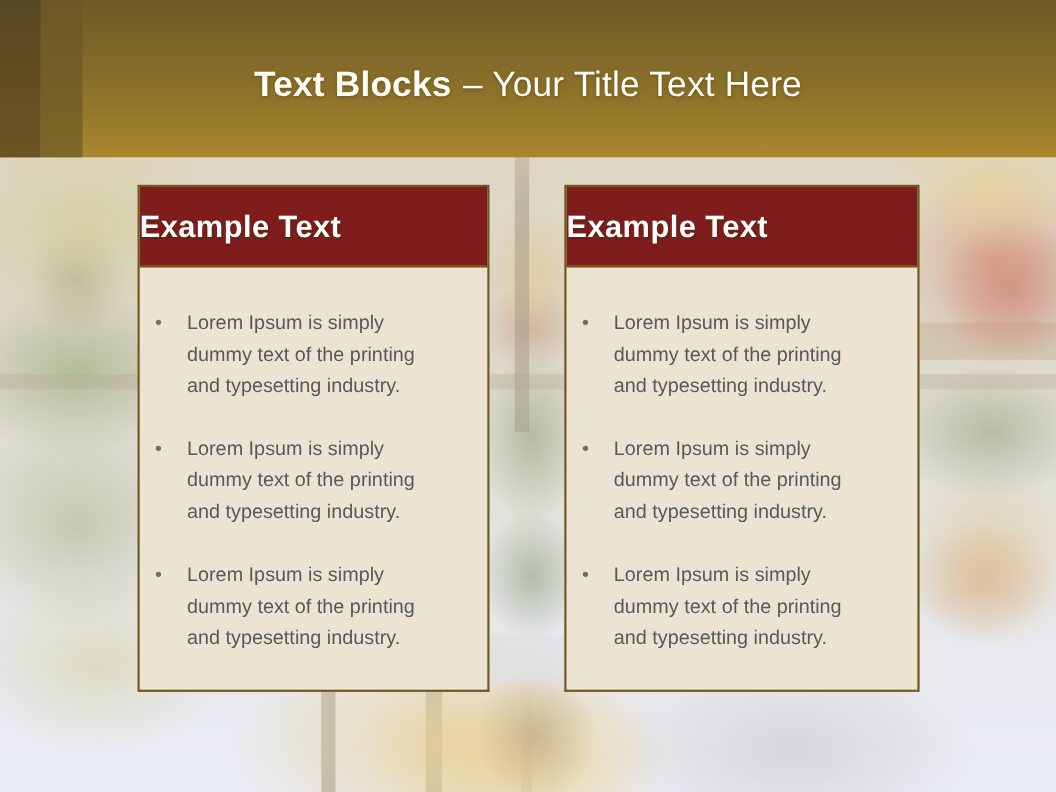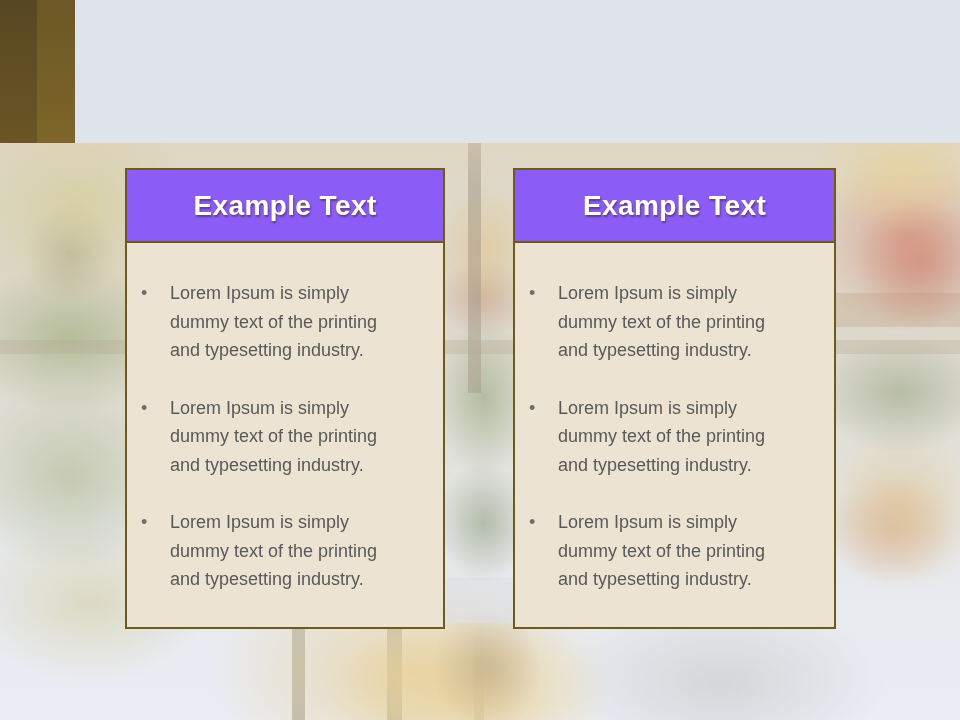--- a/index.html
+++ b/index.html
@@ -78,22 +78,22 @@
   .title .t-rest{font-weight:400;margin-left:0.33em;}
 
   
   .card{
     position:absolute;top:168px;height:461px;box-sizing:border-box;
     border:2px solid #6f5a1d;background:#ece3d3;
   }
   .card.c1{left:125px;width:320px;}
   .card.c2{left:513px;width:323px;}
   .card-header{
-    height:71px;background:#8b5cf6;border-bottom:2px solid #6f5a1d;
-    display:flex;align-items:center;justify-content:center;
+    height:71px;background:#7f1d1d;border-bottom:2px solid #6f5a1d;
+    display:flex;align-items:center;
   }
   .card-header .hdr-text{
     font-size:28px;font-weight:700;color:#ffffff;letter-spacing:0.4px;
     text-shadow:1px 2px 2px rgba(60,45,10,0.55);
   }
   .card-body{padding:36px 10px 0 14px;}
   ul.bullets{list-style:none;margin:0;padding:0;}
   ul.bullets li{
     position:relative;padding-left:29px;margin:0 0 29px 0;
     font-size:18px;line-height:28.5px;color:#595959;
@@ -104,20 +104,23 @@
   }
   .bullet-text{white-space:pre-line;}
 </style>
 </head>
 <body>
 
 <div class="slide">
 
   <div class="photo"></div>
 
+  <div class="banner">
+    <div class="title"><span class="t-bold">Text Blocks</span><span class="t-rest">– Your Title Text Here</span></div>
+  </div>
   <div class="stripe-a"></div>
   <div class="stripe-b"></div>
 
   <div class="card c1">
     <div class="card-header">
       <span class="hdr-text">Example Text</span>
     </div>
     <div class="card-body">
       <ul class="bullets">
         <li>

